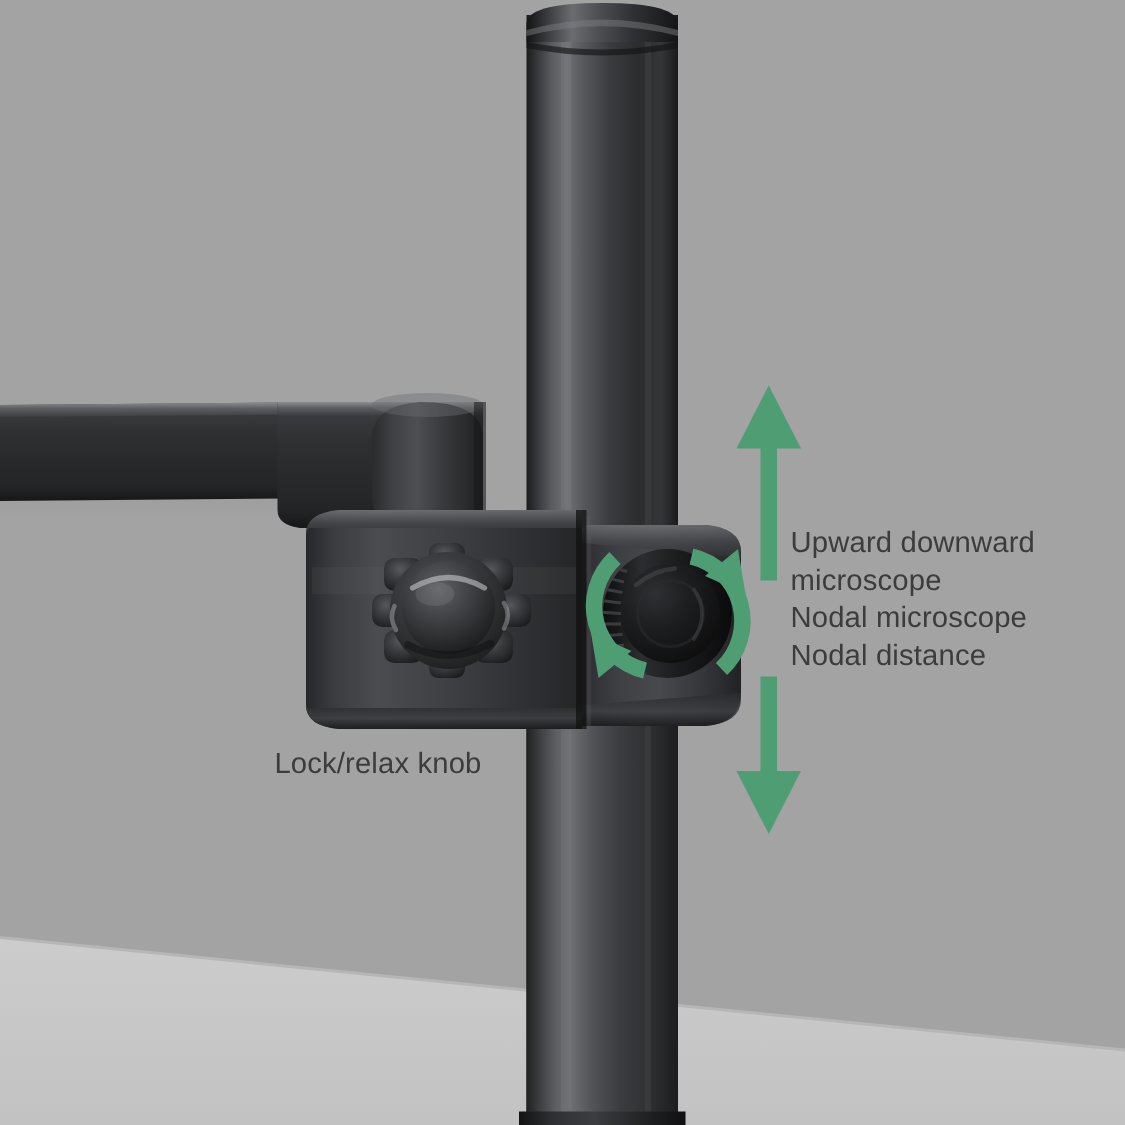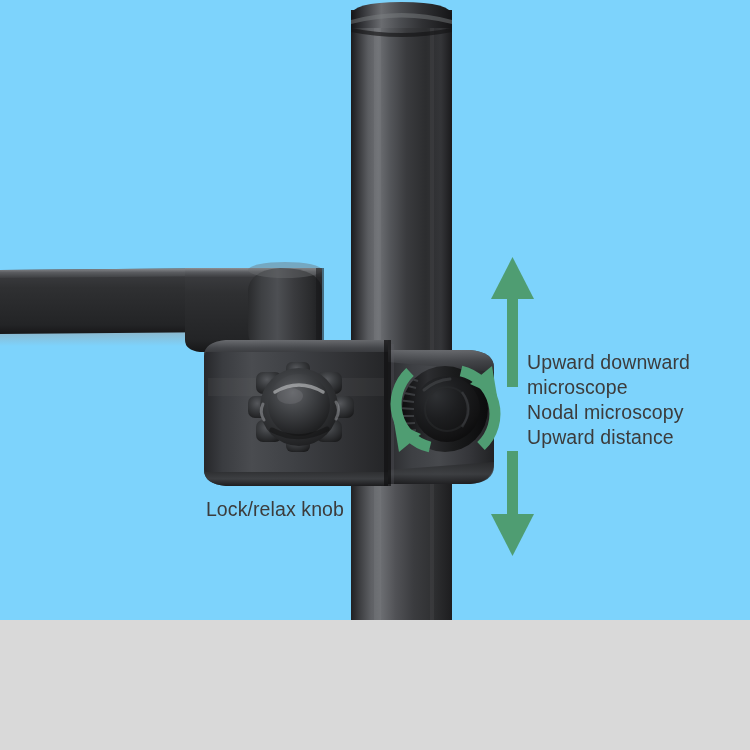--- a/index.html
+++ b/index.html
@@ -11,22 +11,22 @@
     width: 750px;
     height: 750px;
     overflow: hidden;
     font-family: "Liberation Sans", sans-serif;
     background: #d9d9d9;
   }
 
   #scene {
     position: relative;
     width: 750px;
-    height: 620px;
-    background: #7dd3fc;
+    height: 750px;
+    background: #a3a3a3;
     overflow: hidden;
   }
 
   #scene svg.layer {
     position: absolute;
     left: 0;
     top: 0;
     width: 750px;
     height: 750px;
     display: block;
@@ -45,21 +45,21 @@
     -webkit-font-smoothing: antialiased;
   }
 
   #label-right {
     left: 527px;
     top: 350px;
     text-align: left;
   }
 
   #label-left {
-    right: 406px;
+    right: 429px;
     top: 497px;
     text-align: right;
   }
 
   .ann .ln {
     display: block;
   }
 </style>
 </head>
 <body>
@@ -336,21 +336,21 @@
         <polygon points="492,366 470,384 497,396"></polygon>
 
         <polygon points="399,452 421,434 394,422"></polygon>
       </g>
     </g>
   </svg>
 
   <div class="ann" id="label-right">
     <span class="ln">Upward downward</span>
     <span class="ln">microscope</span>
-    <span class="ln">Nodal microscopy</span>
-    <span class="ln">Upward distance</span>
+    <span class="ln">Nodal microscope</span>
+    <span class="ln">Nodal distance</span>
   </div>
 
   <div class="ann" id="label-left">
     <span class="ln">Lock/relax knob</span>
   </div>
 
 </div>
 
 </body></html>

